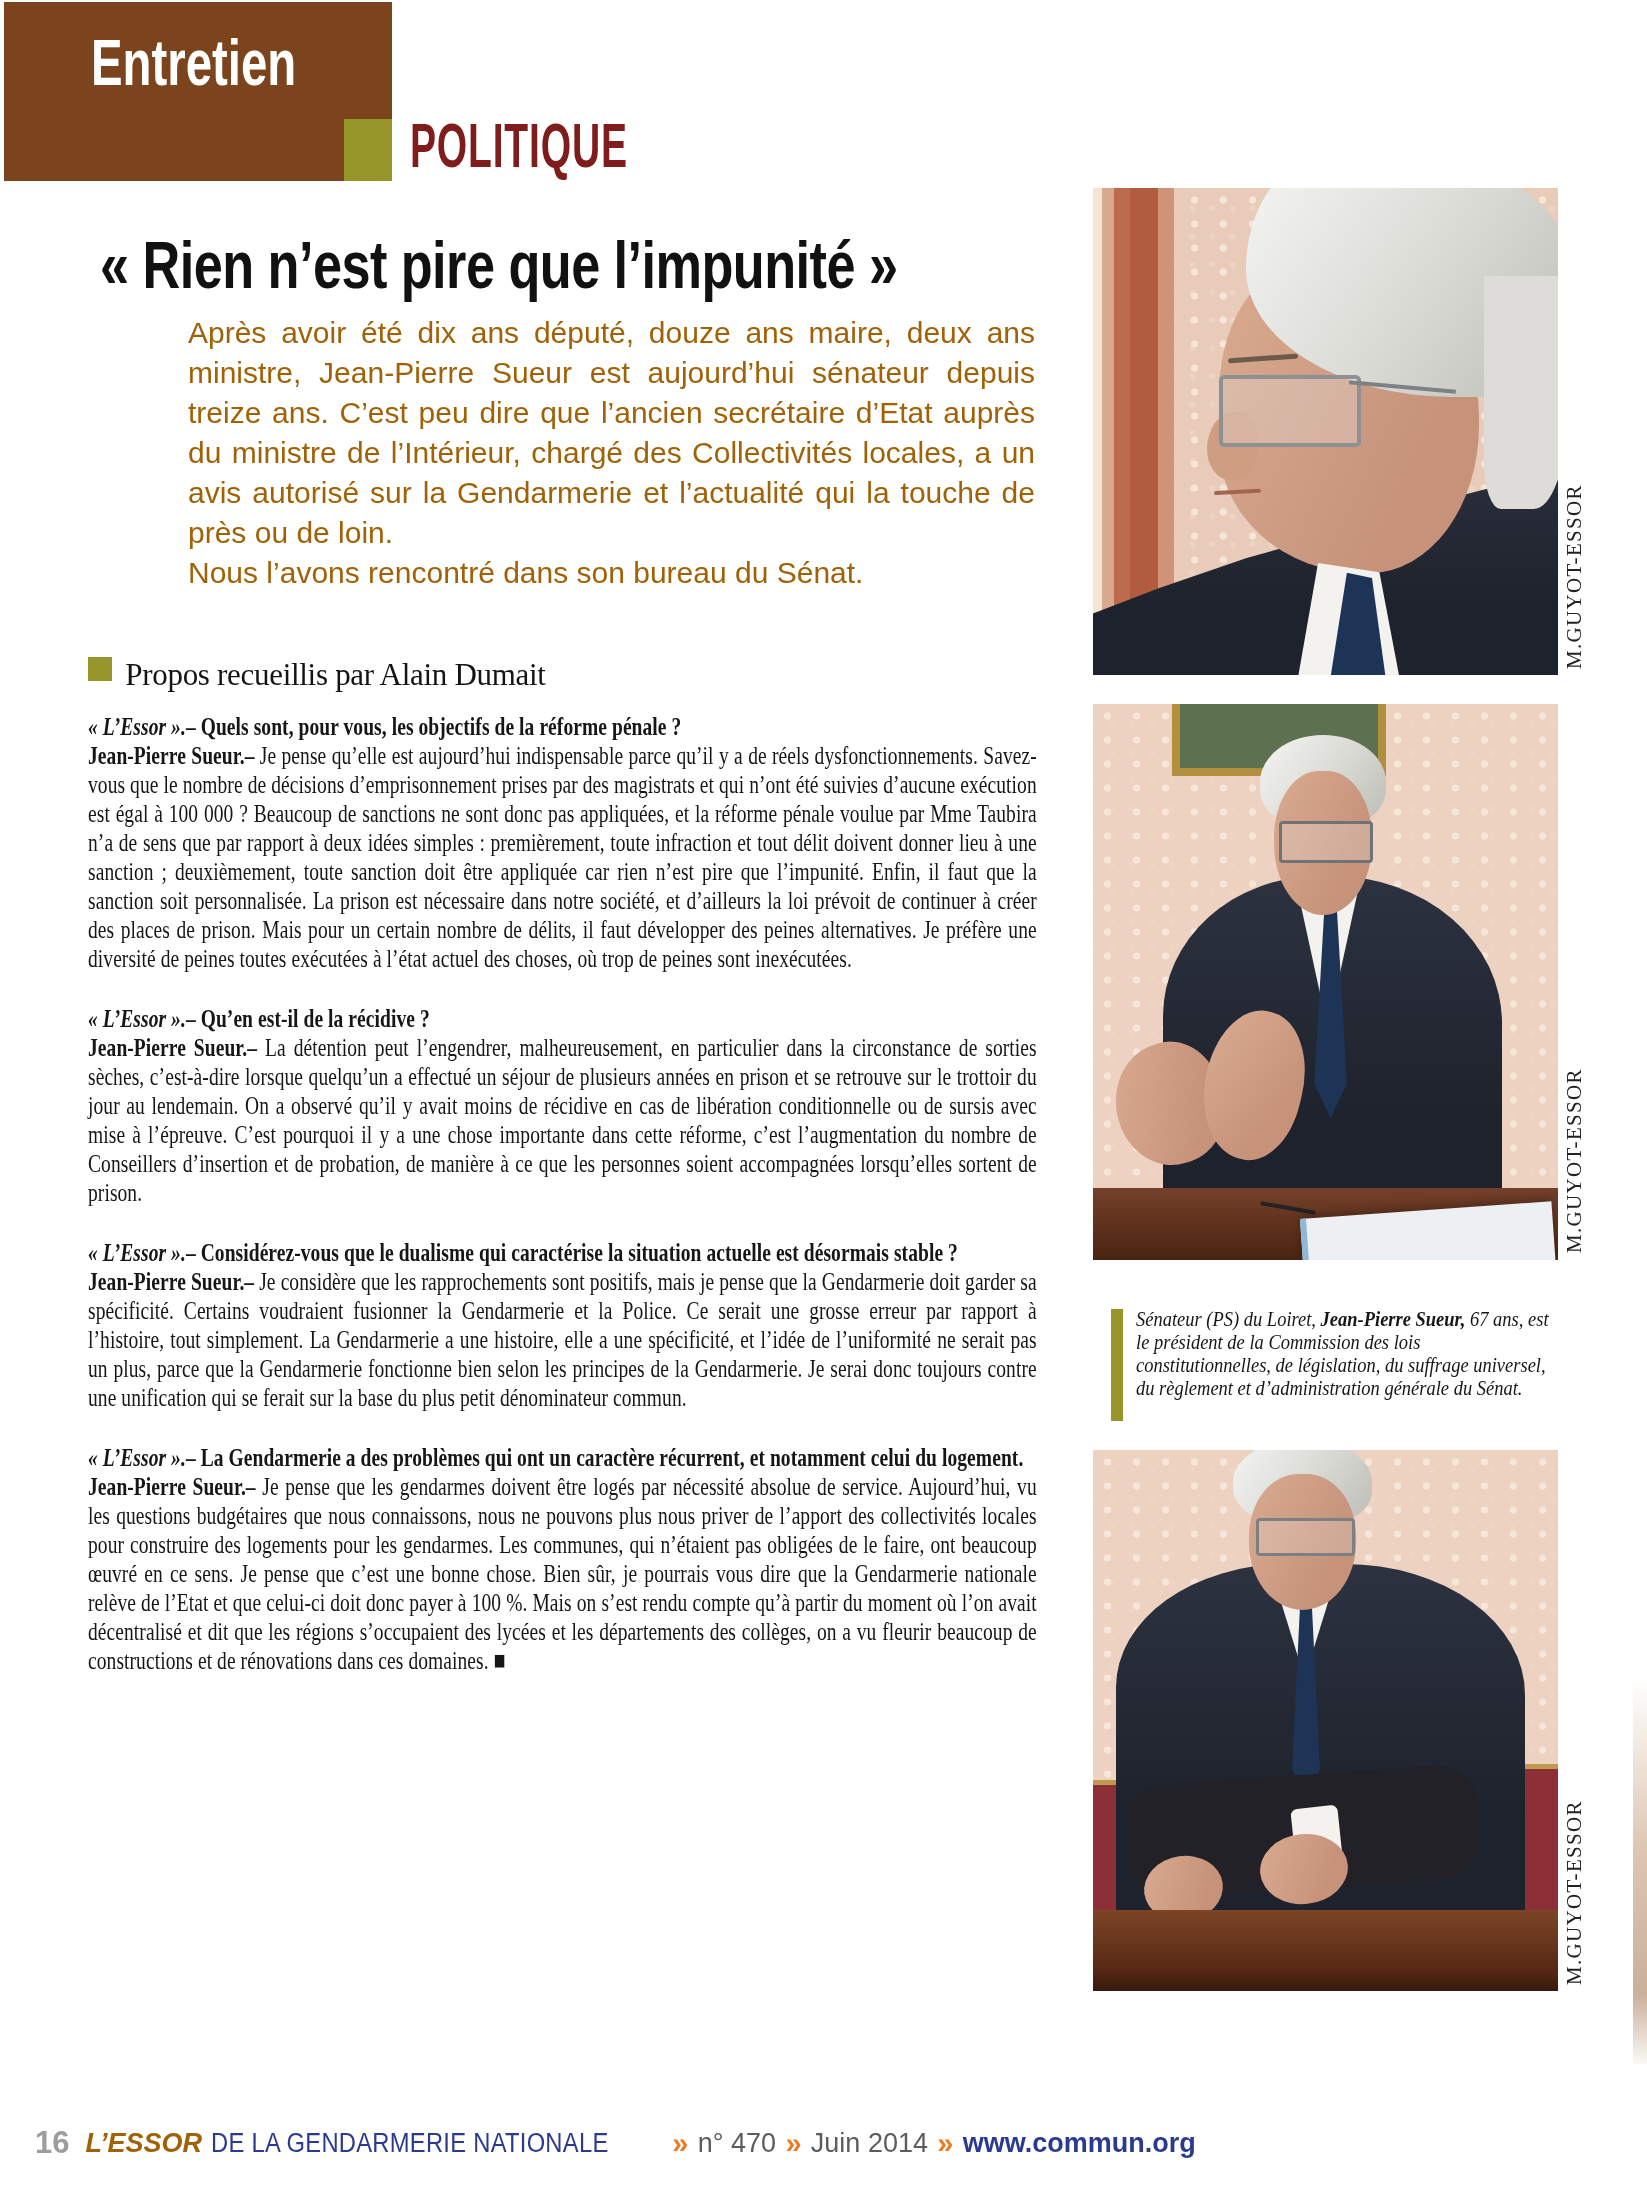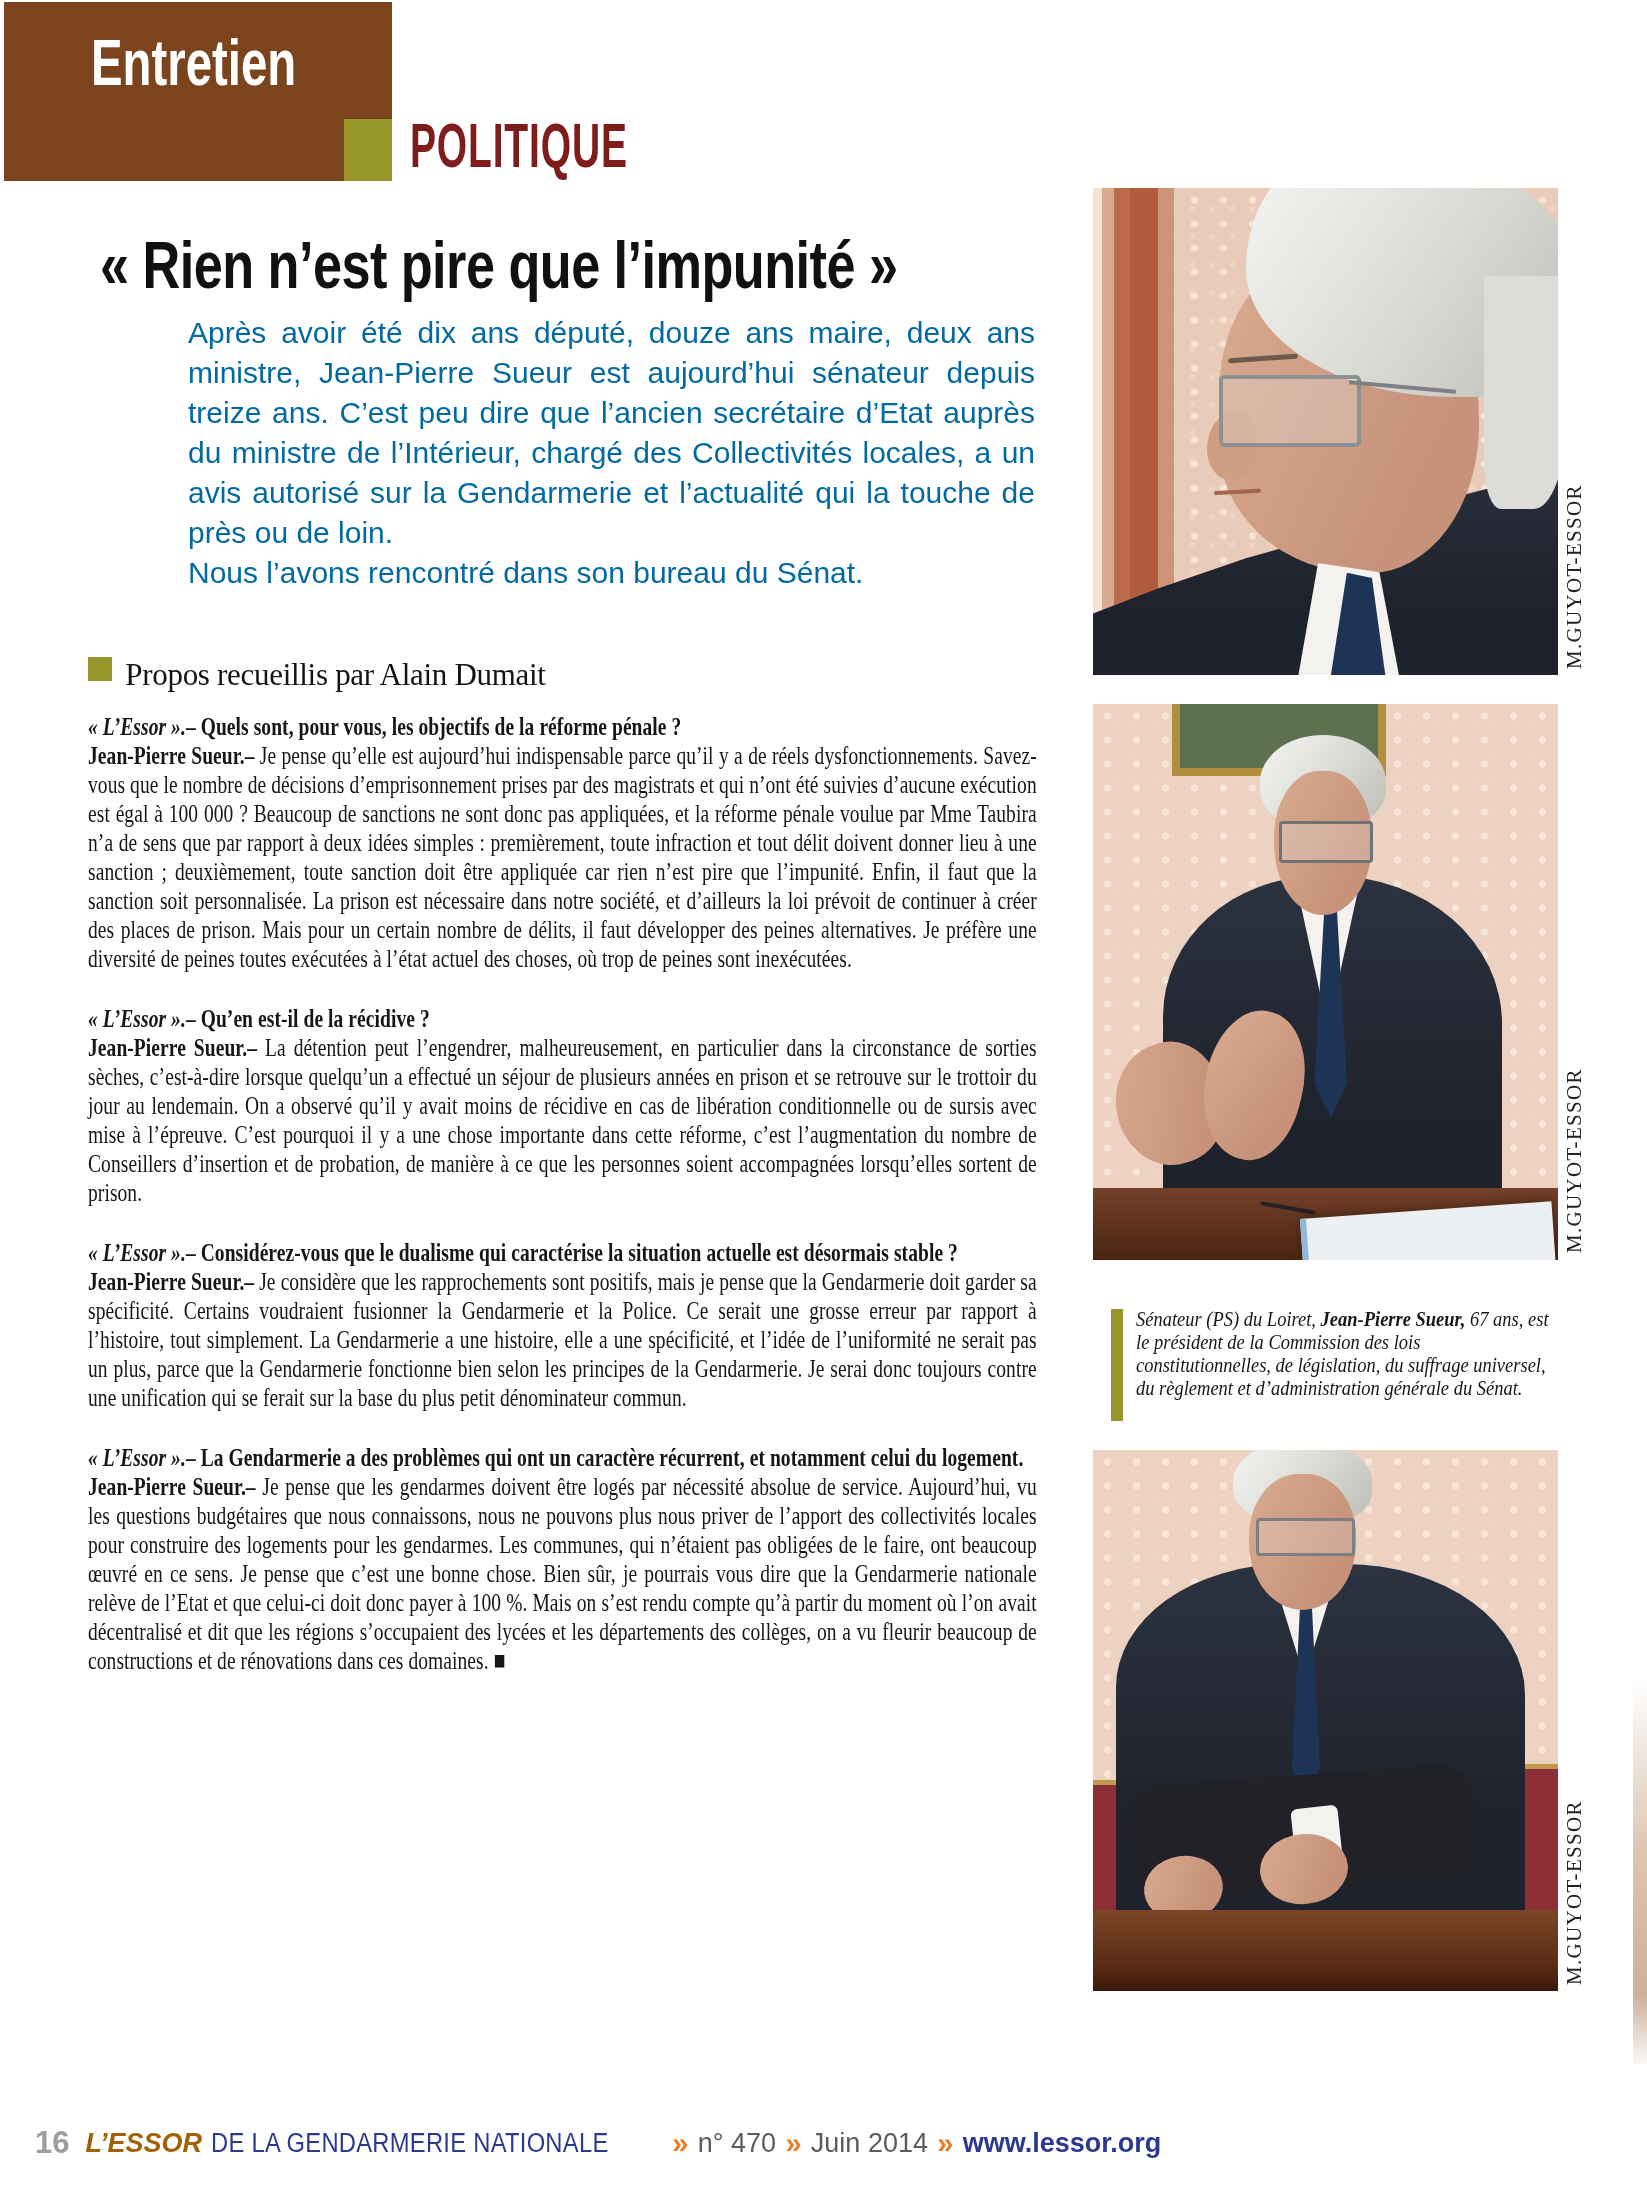--- a/index.html
+++ b/index.html
@@ -16,21 +16,21 @@
   .category-square{left:344px;top:119px;width:48px;height:62px;background:#97962b;}
   .category-label{left:410px;top:112px;color:#7f1d1d;font-family:"Liberation Sans",sans-serif;
      font-weight:bold;font-size:63px;line-height:67px;letter-spacing:1.3px;}
   .category-label .condense{transform:scaleX(0.62);}
 
   
   .article-title{left:100px;top:229px;font-family:"Liberation Sans",sans-serif;font-weight:bold;
      color:#111111;font-size:67px;line-height:72px;letter-spacing:-0.7px;}
   .article-title .condense{transform:scaleX(0.78);}
   .intro{left:188px;top:313px;width:847px;font-family:"Liberation Sans",sans-serif;
-     font-size:30px;line-height:40px;color:#0369a1;text-align:justify;}
+     font-size:30px;line-height:40px;color:#a16207;text-align:justify;}
   .intro .p2{display:block;}
   .byline{left:88px;top:657px;display:flex;align-items:flex-start;gap:13.3px;}
   .byline-square{width:24px;height:24px;background:#97962b;flex:0 0 auto;}
   .byline-text{font-family:"Liberation Serif",serif;font-size:31px;color:#141414;letter-spacing:-0.3px;}
 
   
   .body-col{left:88px;top:712px;width:1265px;transform:scaleX(0.75);transform-origin:0 0;
      font-size:26px;line-height:29px;text-align:justify;color:#161616;letter-spacing:0.1px;}
   .body-col p{margin:0;}
   .body-col p.q{font-weight:bold;margin-top:31px;}
@@ -231,18 +231,18 @@
 
   <div class="abs footer">
     <span class="f-num">16</span>
     <span class="f-brand">L’ESSOR</span>
     <span class="f-sub">DE LA GENDARMERIE NATIONALE</span>
     <span class="f-sep">»</span>
     <span class="f-gray">n° 470</span>
     <span class="f-sep">»</span>
     <span class="f-gray">Juin 2014</span>
     <span class="f-sep">»</span>
-    <span class="f-site">www.lessor.org</span>
+    <span class="f-site">www.commun.org</span>
   </div>
 
   <div class="abs page-curl"></div>
 </div>
 
 
 </body></html>

